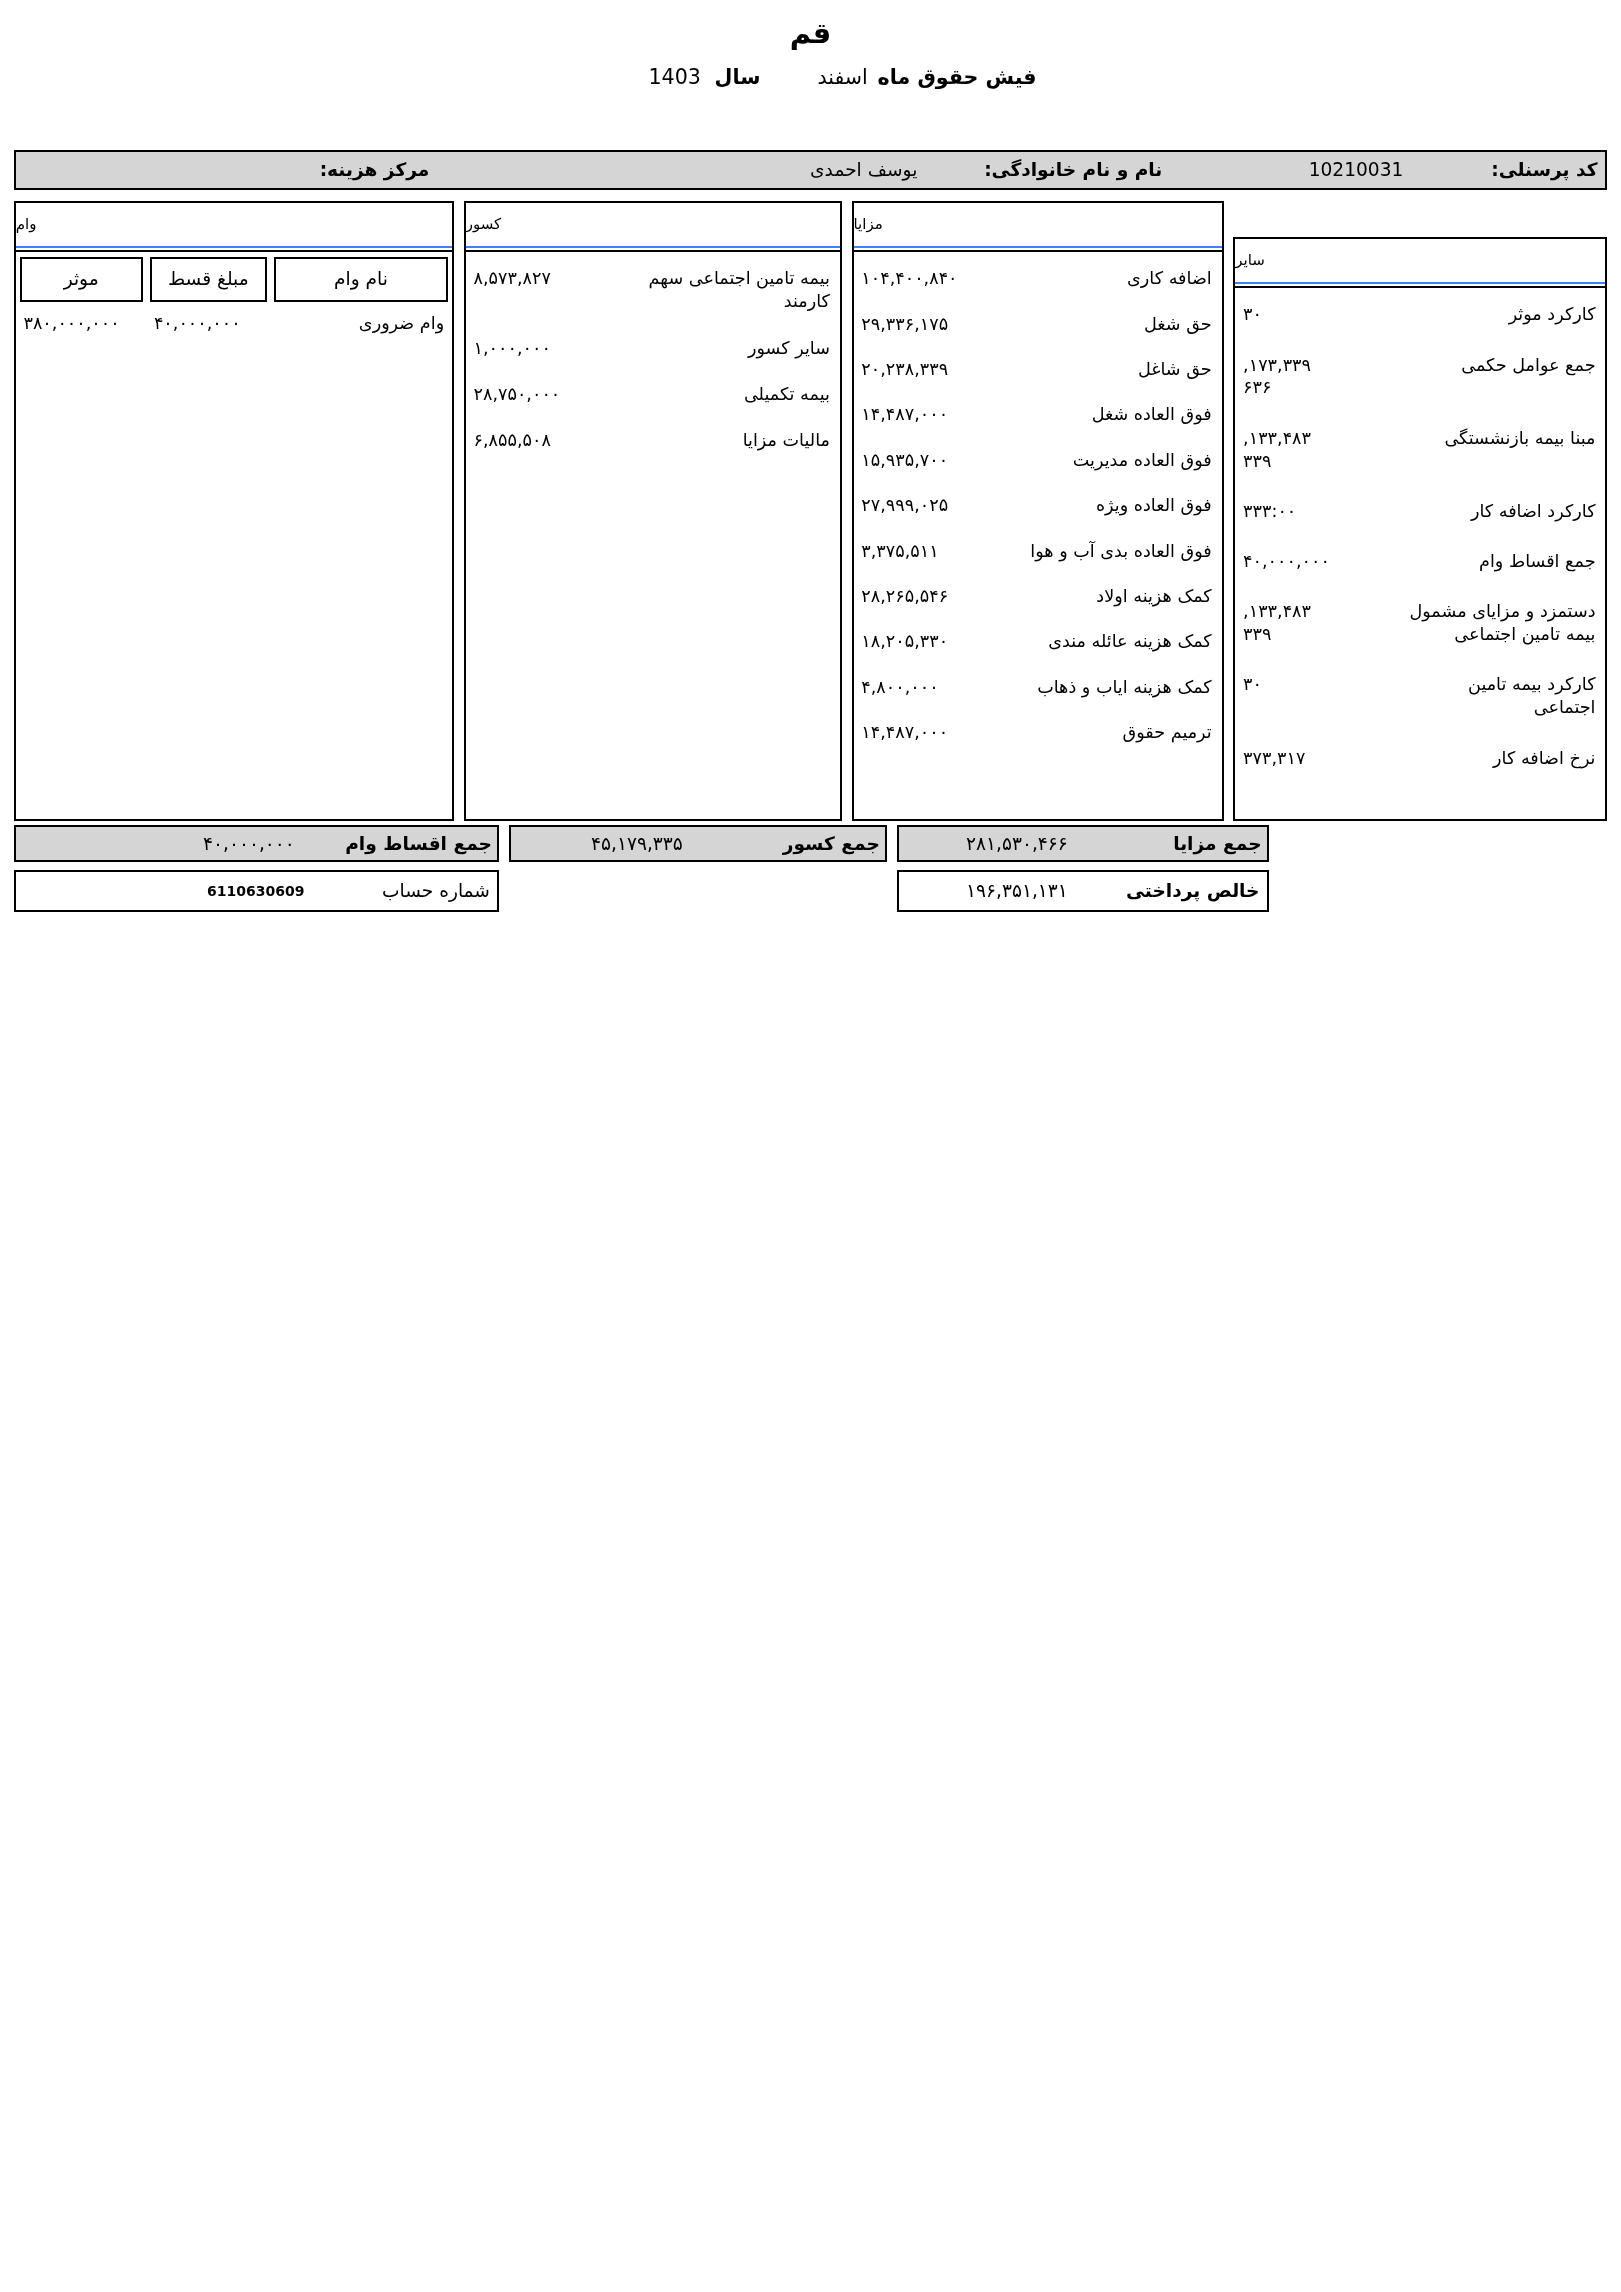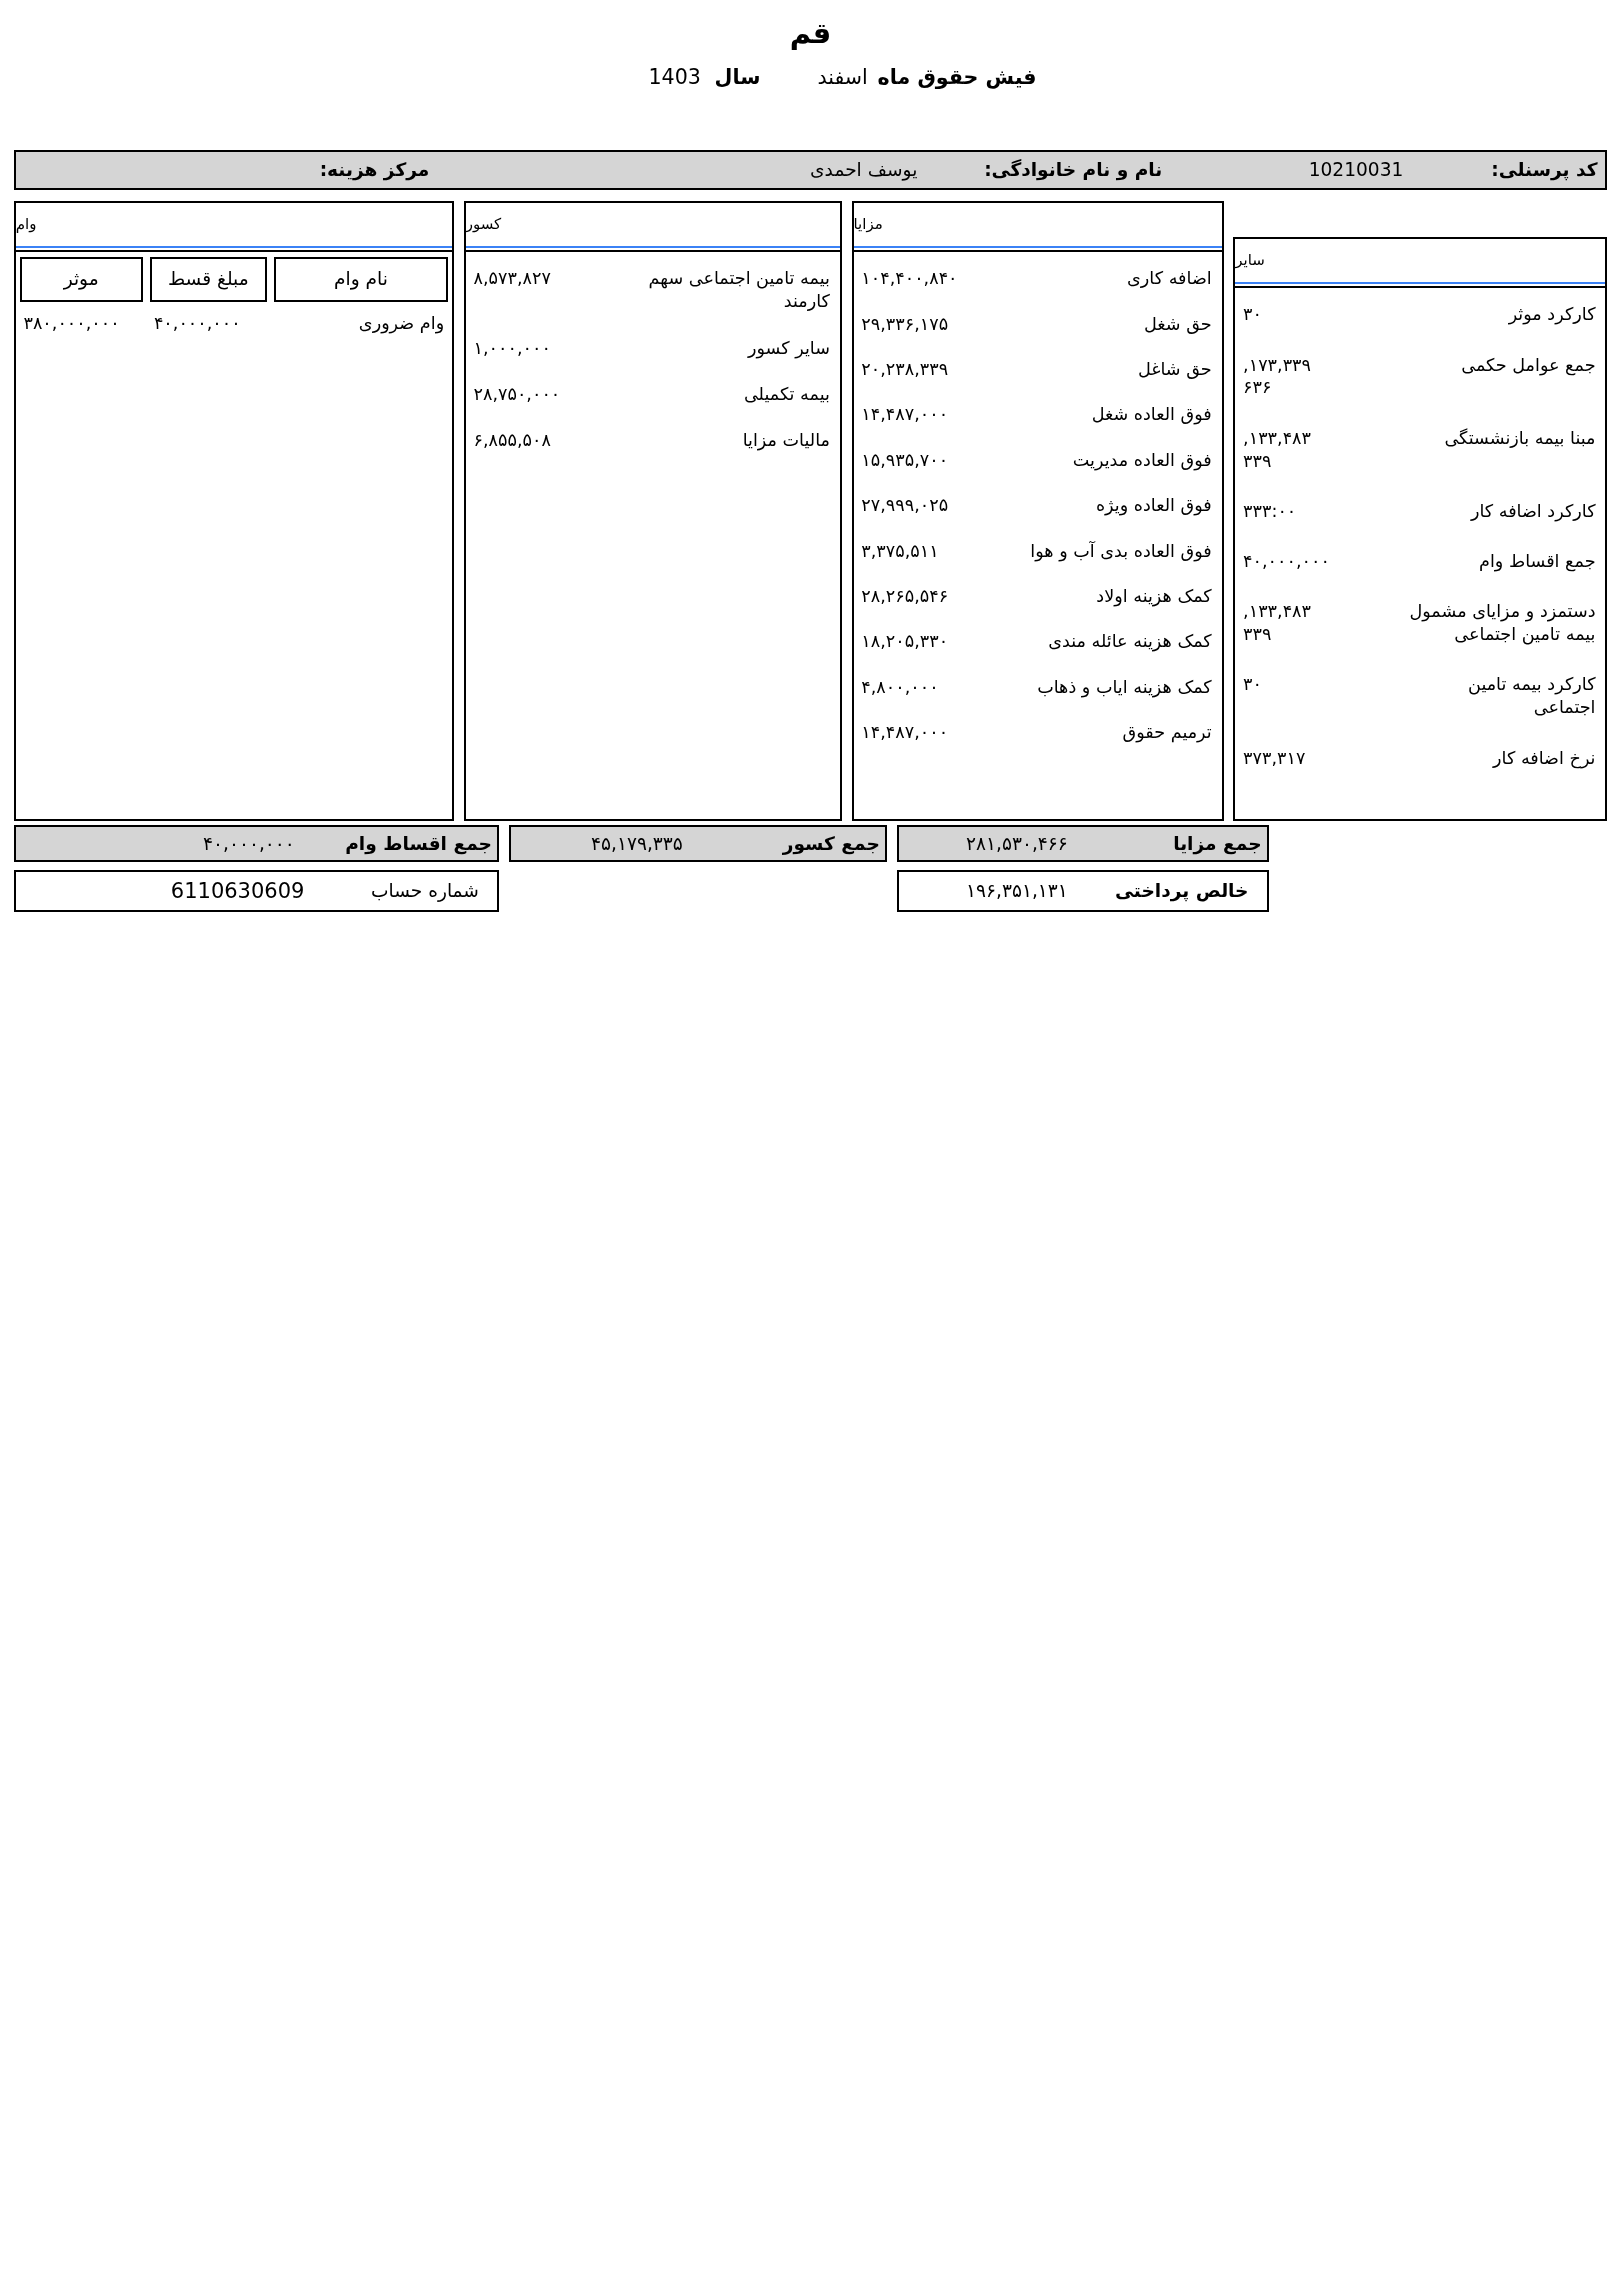--- a/index.html
+++ b/index.html
@@ -80,24 +80,24 @@
     background: #d5d5d5; border: 2px solid #000; height: 37px;
     display: flex; align-items: center; direction: rtl; font-size: 18.6px;
   }
   .tbar .lbl { flex: 1; font-weight: bold; padding-right: 4.9px; white-space: nowrap; }
   .tbar .val { width: 46%; text-align: right; }
   .tbar.loan-total .val { width: 58%; }
   .whitebox {
     background: #fff; border: 2px solid #000; height: 42px;
     display: flex; align-items: center; direction: rtl; font-size: 18.6px;
   }
-  .whitebox .lbl { flex: 1; padding-right: 18px; white-space: nowrap; }
+  .whitebox .lbl { flex: 1; padding-right: 7px; white-space: nowrap; }
   .whitebox .lbl.b { font-weight: bold; }
   .whitebox .val { width: 46%; text-align: right; }
-  .whitebox.account .val { width: 60%; font-weight: normal; font-size: 21px; }
+  .whitebox.account .val { width: 60%; font-weight: bold; font-size: 14px; }
 </style>
 </head>
 <body>
 
 <div class="page">
 
   <div class="city-title">قم</div>
   <div class="subtitle-row">
     <span class="b">فیش حقوق ماه</span>
     <span class="gap8"></span>

